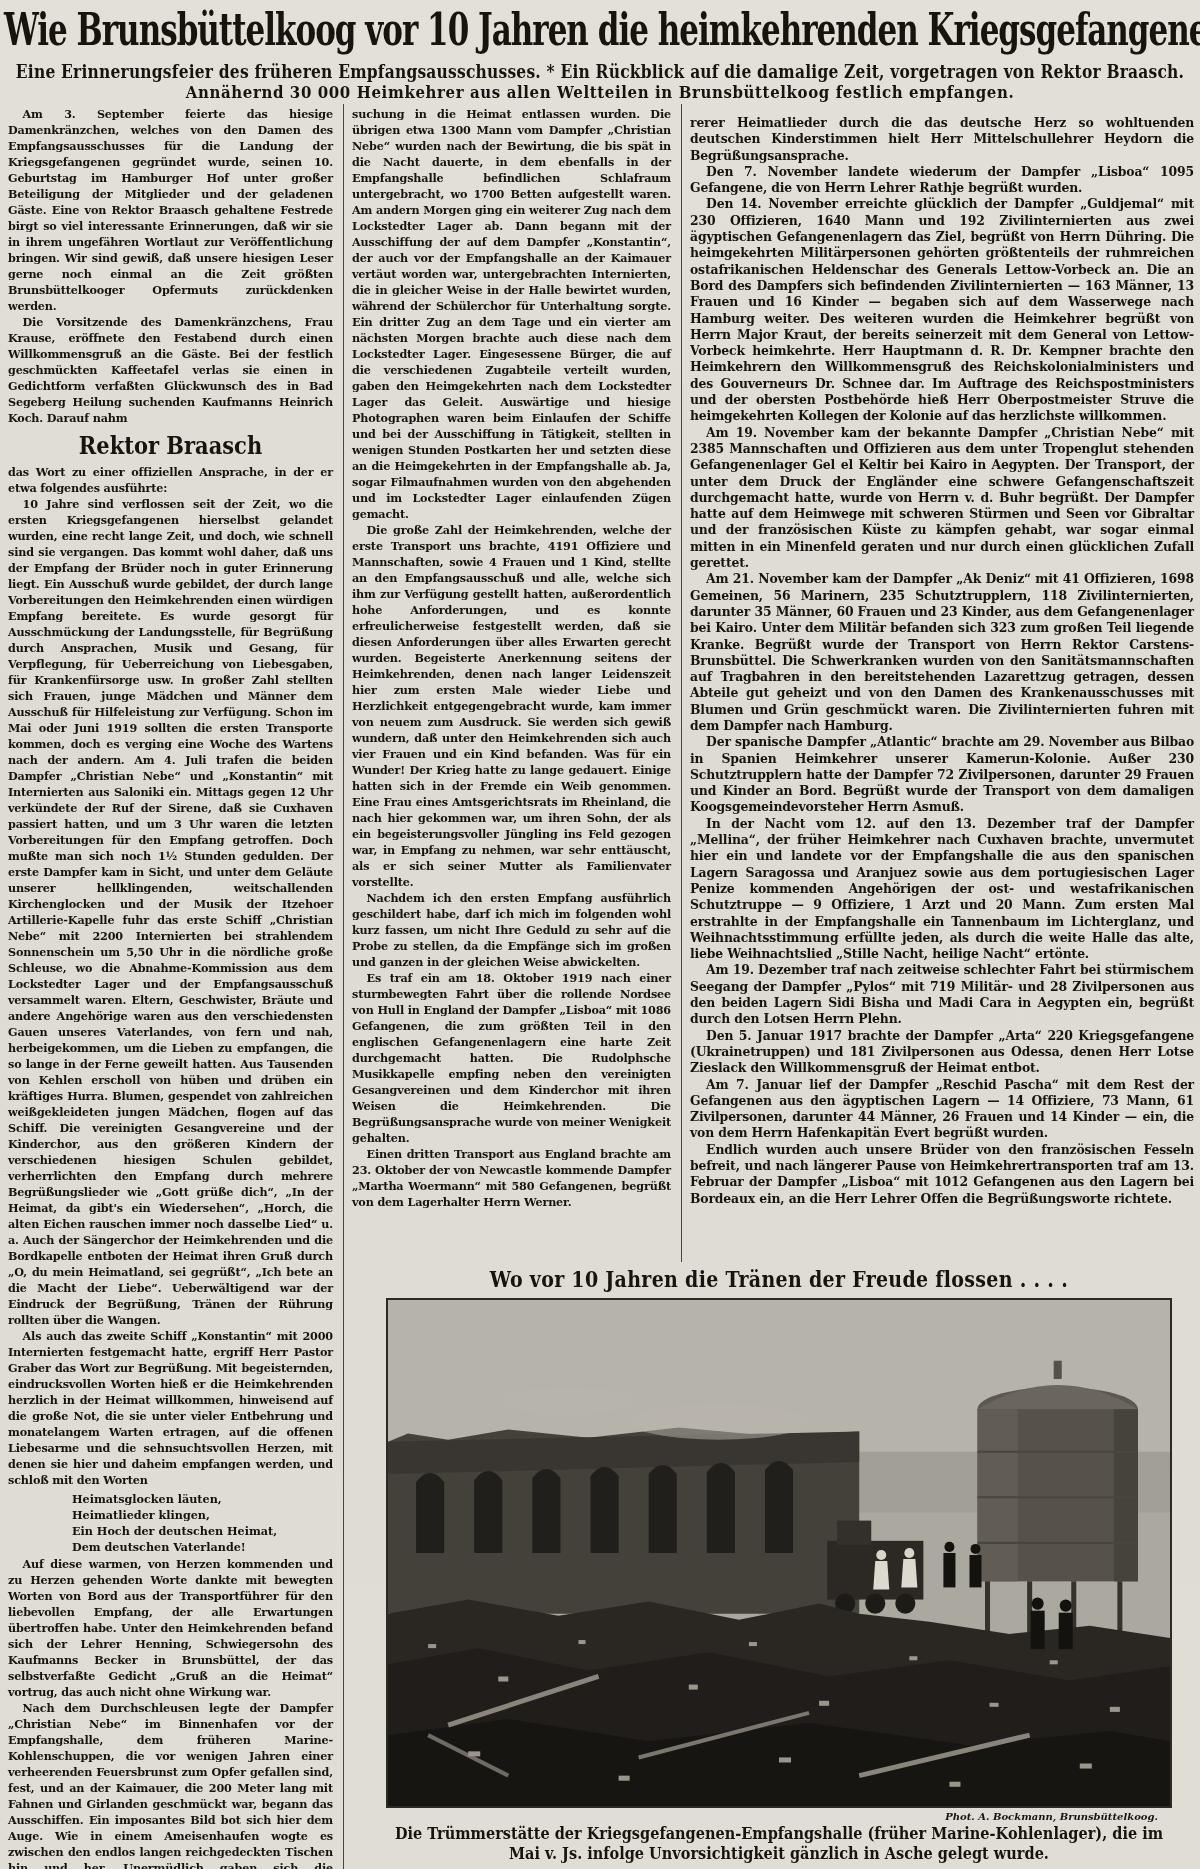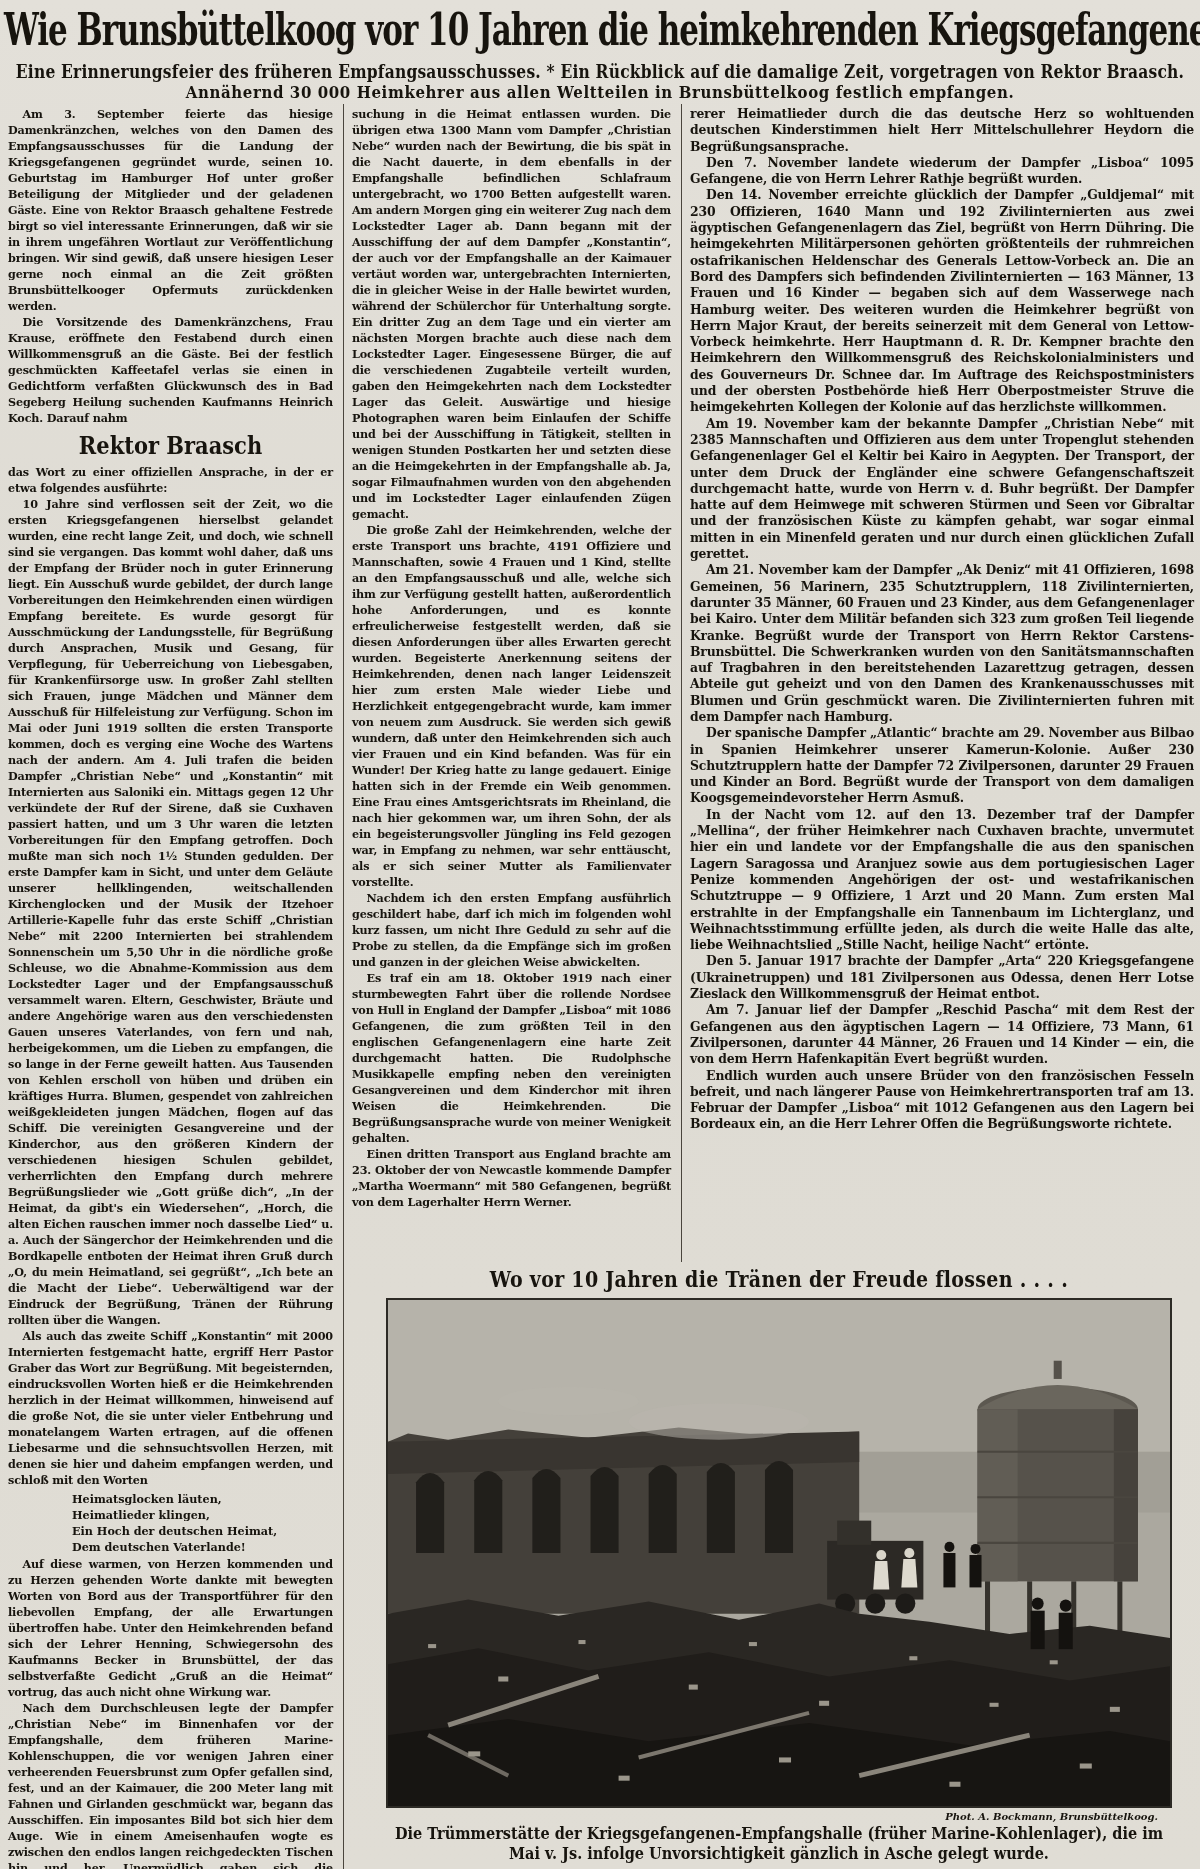--- a/index.html
+++ b/index.html
@@ -37,21 +37,21 @@
   .col{overflow:hidden;padding:2px 10px 0 8px;}
   .col p{
     margin:0;text-align:justify;text-indent:1.3em;
     font-weight:bold;
     font-size:11.2px;line-height:16px;
     letter-spacing:-0.15px;
   }
   .col p.no-indent{text-indent:0;}
   .col1{grid-column:1;grid-row:1 / 3;border-right:1px solid #4a453d;}
   .col2{grid-column:2;grid-row:1;border-right:1px solid #4a453d;}
-  .col3{grid-column:3;grid-row:1;padding-right:6px;}
+  .col3{grid-column:3;grid-row:1;padding-right:6px;margin-top:9px;}
   .col3 p{font-size:12.4px;line-height:16.3px;}
   .section-heading{
     text-align:center;font-weight:bold;font-size:21px;
     margin:7px 0 6px 0;transform:scaleY(1.15);
   }
   .poem{margin:3px 0 1px 64px;}
   .poem-line{font-weight:bold;font-size:11.2px;line-height:16px;}
   
   .photo-block{
     grid-column:2 / 4;grid-row:2;margin:0;padding:4px 12px 0 26px;overflow:hidden;
@@ -114,20 +114,21 @@
     </div>
 
     <div class="col col3">
       <p class="no-indent">rerer Heimatlieder durch die das deutsche Herz so wohltuenden deutschen Kinderstimmen hielt Herr Mittelschullehrer Heydorn die Begrüßungsansprache.</p>
       <p>Den 7. November landete wiederum der Dampfer „Lisboa“ 1095 Gefangene, die von Herrn Lehrer Rathje begrüßt wurden.</p>
       <p>Den 14. November erreichte glücklich der Dampfer „Guldjemal“ mit 230 Offizieren, 1640 Mann und 192 Zivilinternierten aus zwei ägyptischen Gefangenenlagern das Ziel, begrüßt von Herrn Dühring. Die heimgekehrten Militärpersonen gehörten größtenteils der ruhmreichen ostafrikanischen Heldenschar des Generals Lettow-Vorbeck an. Die an Bord des Dampfers sich befindenden Zivilinternierten — 163 Männer, 13 Frauen und 16 Kinder — begaben sich auf dem Wasserwege nach Hamburg weiter. Des weiteren wurden die Heimkehrer begrüßt von Herrn Major Kraut, der bereits seinerzeit mit dem General von Lettow-Vorbeck heimkehrte. Herr Hauptmann d. R. Dr. Kempner brachte den Heimkehrern den Willkommensgruß des Reichskolonialministers und des Gouverneurs Dr. Schnee dar. Im Auftrage des Reichspostministers und der obersten Postbehörde hieß Herr Oberpostmeister Struve die heimgekehrten Kollegen der Kolonie auf das herzlichste willkommen.</p>
       <p>Am 19. November kam der bekannte Dampfer „Christian Nebe“ mit 2385 Mannschaften und Offizieren aus dem unter Tropenglut stehenden Gefangenenlager Gel el Keltir bei Kairo in Aegypten. Der Transport, der unter dem Druck der Engländer eine schwere Gefangenschaftszeit durchgemacht hatte, wurde von Herrn v. d. Buhr begrüßt. Der Dampfer hatte auf dem Heimwege mit schweren Stürmen und Seen vor Gibraltar und der französischen Küste zu kämpfen gehabt, war sogar einmal mitten in ein Minenfeld geraten und nur durch einen glücklichen Zufall gerettet.</p>
       <p>Am 21. November kam der Dampfer „Ak Deniz“ mit 41 Offizieren, 1698 Gemeinen, 56 Marinern, 235 Schutztrupplern, 118 Zivilinternierten, darunter 35 Männer, 60 Frauen und 23 Kinder, aus dem Gefangenenlager bei Kairo. Unter dem Militär befanden sich 323 zum großen Teil liegende Kranke. Begrüßt wurde der Transport von Herrn Rektor Carstens-Brunsbüttel. Die Schwerkranken wurden von den Sanitätsmannschaften auf Tragbahren in den bereitstehenden Lazarettzug getragen, dessen Abteile gut geheizt und von den Damen des Krankenausschusses mit Blumen und Grün geschmückt waren. Die Zivilinternierten fuhren mit dem Dampfer nach Hamburg.</p>
       <p>Der spanische Dampfer „Atlantic“ brachte am 29. November aus Bilbao in Spanien Heimkehrer unserer Kamerun-Kolonie. Außer 230 Schutztrupplern hatte der Dampfer 72 Zivilpersonen, darunter 29 Frauen und Kinder an Bord. Begrüßt wurde der Transport von dem damaligen Koogsgemeindevorsteher Herrn Asmuß.</p>
       <p>In der Nacht vom 12. auf den 13. Dezember traf der Dampfer „Mellina“, der früher Heimkehrer nach Cuxhaven brachte, unvermutet hier ein und landete vor der Empfangshalle die aus den spanischen Lagern Saragossa und Aranjuez sowie aus dem portugiesischen Lager Penize kommenden Angehörigen der ost- und westafrikanischen Schutztruppe — 9 Offiziere, 1 Arzt und 20 Mann. Zum ersten Mal erstrahlte in der Empfangshalle ein Tannenbaum im Lichterglanz, und Weihnachtsstimmung erfüllte jeden, als durch die weite Halle das alte, liebe Weihnachtslied „Stille Nacht, heilige Nacht“ ertönte.</p>
+      <p>Am 19. Dezember traf nach zeitweise schlechter Fahrt bei stürmischem Seegang der Dampfer „Pylos“ mit 719 Militär- und 28 Zivilpersonen aus den beiden Lagern Sidi Bisha und Madi Cara in Aegypten ein, begrüßt durch den Lotsen Herrn Plehn.</p>
       <p>Den 5. Januar 1917 brachte der Dampfer „Arta“ 220 Kriegsgefangene (Ukrainetruppen) und 181 Zivilpersonen aus Odessa, denen Herr Lotse Zieslack den Willkommensgruß der Heimat entbot.</p>
       <p>Am 7. Januar lief der Dampfer „Reschid Pascha“ mit dem Rest der Gefangenen aus den ägyptischen Lagern — 14 Offiziere, 73 Mann, 61 Zivilpersonen, darunter 44 Männer, 26 Frauen und 14 Kinder — ein, die von dem Herrn Hafenkapitän Evert begrüßt wurden.</p>
       <p>Endlich wurden auch unsere Brüder von den französischen Fesseln befreit, und nach längerer Pause von Heimkehrertransporten traf am 13. Februar der Dampfer „Lisboa“ mit 1012 Gefangenen aus den Lagern bei Bordeaux ein, an die Herr Lehrer Offen die Begrüßungsworte richtete.</p>
     </div>
 
     <figure class="photo-block">
       <div class="photo-heading">Wo vor 10 Jahren die Tränen der Freude flossen . . . .</div>
       <div class="photo-frame">
         <svg viewBox="0 0 780 500" preserveAspectRatio="none">
 

